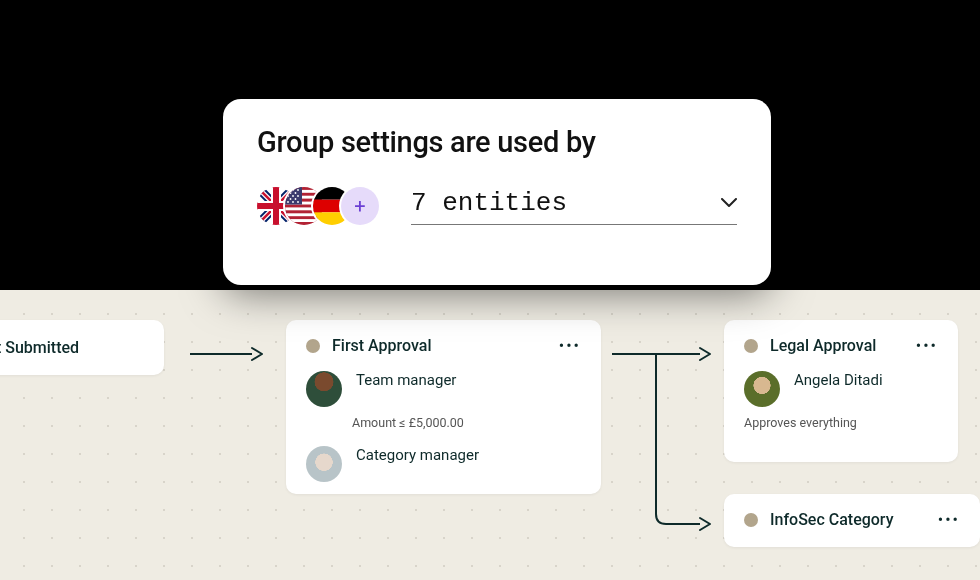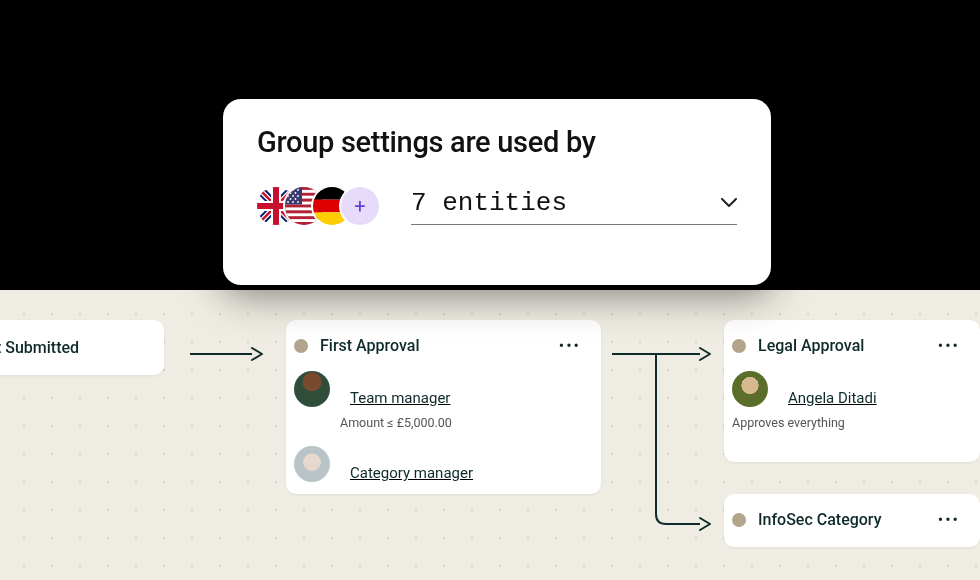--- a/index.html
+++ b/index.html
@@ -25,32 +25,32 @@
   .canvas { position: absolute; top: 290px; left: 0; width: 980px; height: 290px; background: #efece3;
     background-image: radial-gradient(circle, #d8d4ca 1px, transparent 1px);
     background-size: 28px 28px; background-position: 10px 10px; }
 
   
   .wf-card { position: absolute; background: #fff; border-radius: 10px; box-shadow: 0 1px 3px rgba(0,0,0,0.06); }
 
   .card-start { left: -90px; top: 30px; width: 254px; padding: 18px 20px; }
   .card-start .start-label { font-size: 16px; font-weight: 500; color: #0e2a2a; white-space: nowrap; }
 
-  .card-approval { padding: 16px 20px 4px 8px; }
+  .card-approval { padding: 16px 20px 4px 20px; }
   .card-first { left: 286px; top: 30px; width: 315px; }
-  .card-legal { left: 724px; top: 30px; width: 256px; }
+  .card-legal { left: 724px; top: 30px; width: 234px; }
   .card-infosec { left: 724px; top: 204px; width: 256px; padding-bottom: 18px; }
 
   .card-header { display: flex; align-items: center; justify-content: space-between; margin-bottom: 16px; }
   .card-header-left { display: flex; align-items: center; gap: 12px; }
   .dot { width: 14px; height: 14px; border-radius: 50%; background: #b2a58c; }
   .card-title { font-size: 16px; font-weight: 500; color: #0e2a2a; }
   .more { font-size: 16px; letter-spacing: 2px; color: #0e2a2a; cursor: pointer; user-select: none; }
 
-  .approver-row { display: flex; align-items: flex-end; gap: 20px; margin-bottom: 8px; text-decoration: underline; }
+  .approver-row { display: flex; align-items: flex-start; gap: 14px; margin-bottom: 8px; }
   .avatar { width: 36px; height: 36px; border-radius: 50%; flex-shrink: 0; }
   .av1 { background: radial-gradient(circle at 50% 30%, #7a4a2e 30%, #2e4e3a 31%); }
   .av2 { background: radial-gradient(circle at 50% 45%, #e6d8cc 32%, #b8c4c8 33%); }
   .av3 { background: radial-gradient(circle at 50% 40%, #d8b890 30%, #5a6e2a 31%); }
   .approver-label { font-size: 15px; color: #0e2a2a; }
   .rule-text { font-size: 12.5px; color: #555; margin-bottom: 16px; padding-left: 2px; margin-left: 44px; }
 
   .subtext { font-size: 12.5px; color: #555; margin-top: 4px; margin-bottom: 28px; }
 
   

